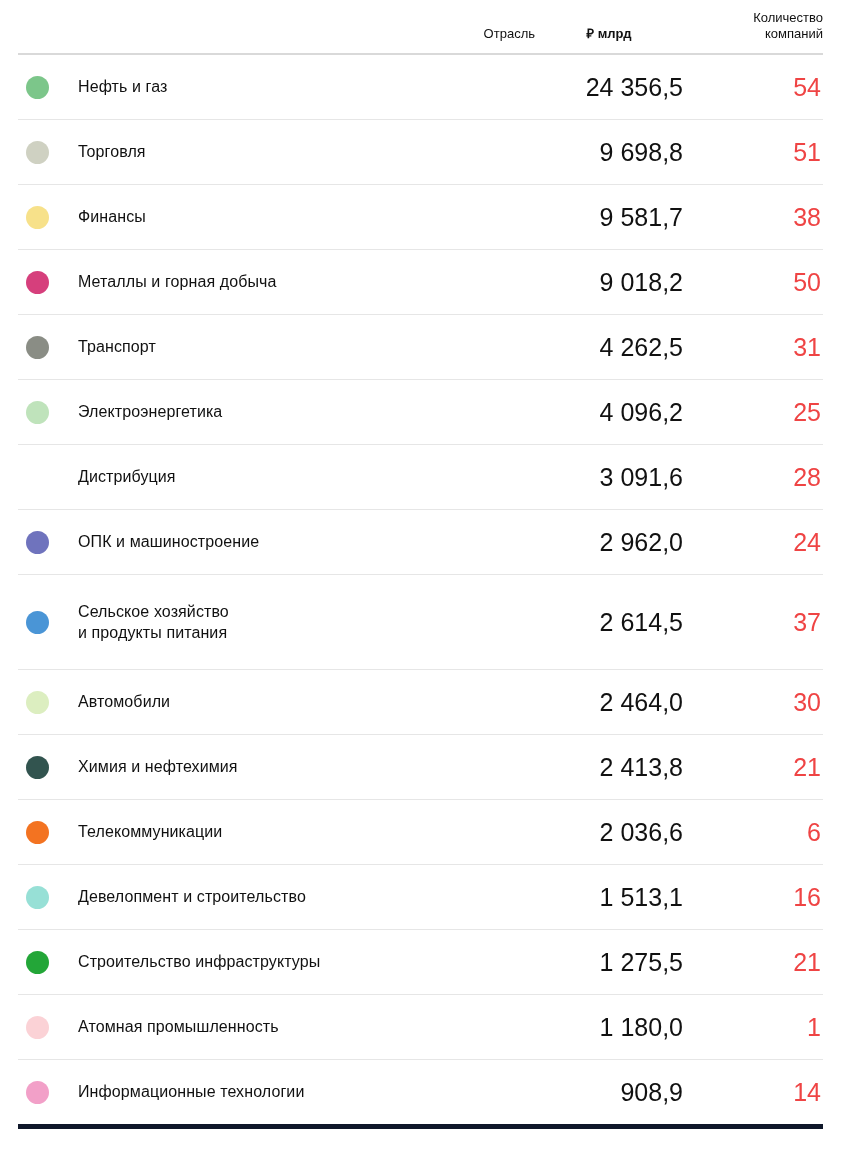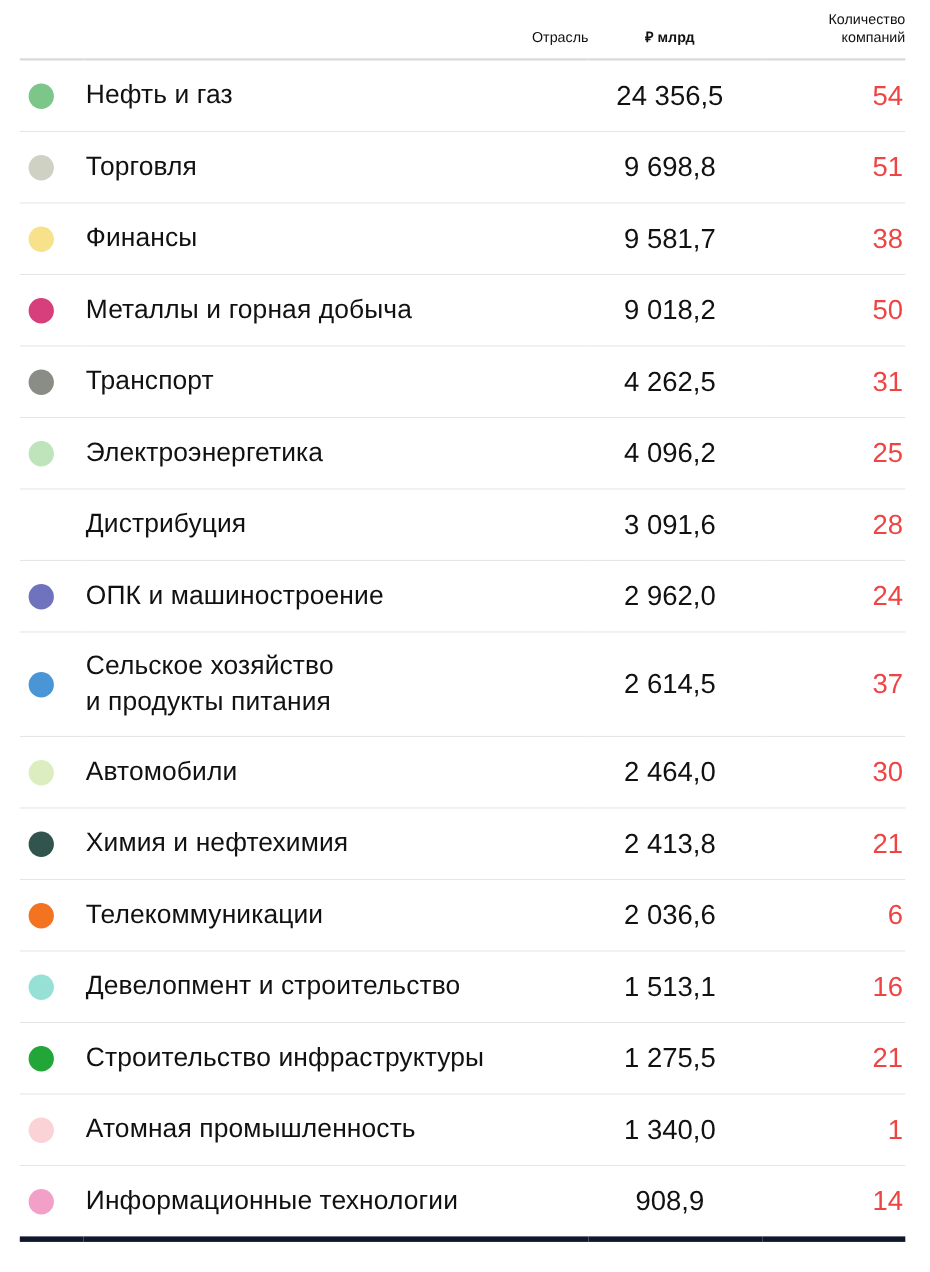--- a/index.html
+++ b/index.html
@@ -69,30 +69,30 @@
     padding-left: 8px;
   }
   .dot {
     display: inline-block;
     width: 23px;
     height: 23px;
     border-radius: 50%;
     vertical-align: middle;
   }
   td.c-name {
-    font-size: 24px;
+    font-size: 16px;
     color: #111;
     letter-spacing: 0.1px;
     line-height: 1.35;
     padding-left: 2px;
     white-space: pre-line;
   }
   td.c-value {
     font-size: 25px;
-    text-align: center;
+    text-align: right;
     padding-right: 10px;
     color: #111;
     white-space: nowrap;
   }
   td.c-count {
     font-size: 25px;
     text-align: right;
     color: #ef4444;
     padding-right: 2px;
     white-space: nowrap;
@@ -203,21 +203,21 @@
         </tr>
         <tr>
           <td class="c-dot"><span class="dot" style="background: rgb(35, 166, 56);"></span></td>
           <td class="c-name">Строительство инфраструктуры</td>
           <td class="c-value">1 275,5</td>
           <td class="c-count">21</td>
         </tr>
         <tr>
           <td class="c-dot"><span class="dot" style="background: rgb(251, 210, 214);"></span></td>
           <td class="c-name">Атомная промышленность</td>
-          <td class="c-value">1 340,0</td>
+          <td class="c-value">1 180,0</td>
           <td class="c-count">1</td>
         </tr>
         <tr>
           <td class="c-dot"><span class="dot" style="background: rgb(242, 160, 200);"></span></td>
           <td class="c-name">Информационные технологии</td>
           <td class="c-value">908,9</td>
           <td class="c-count">14</td>
         </tr>
       </tbody>
   </table>

